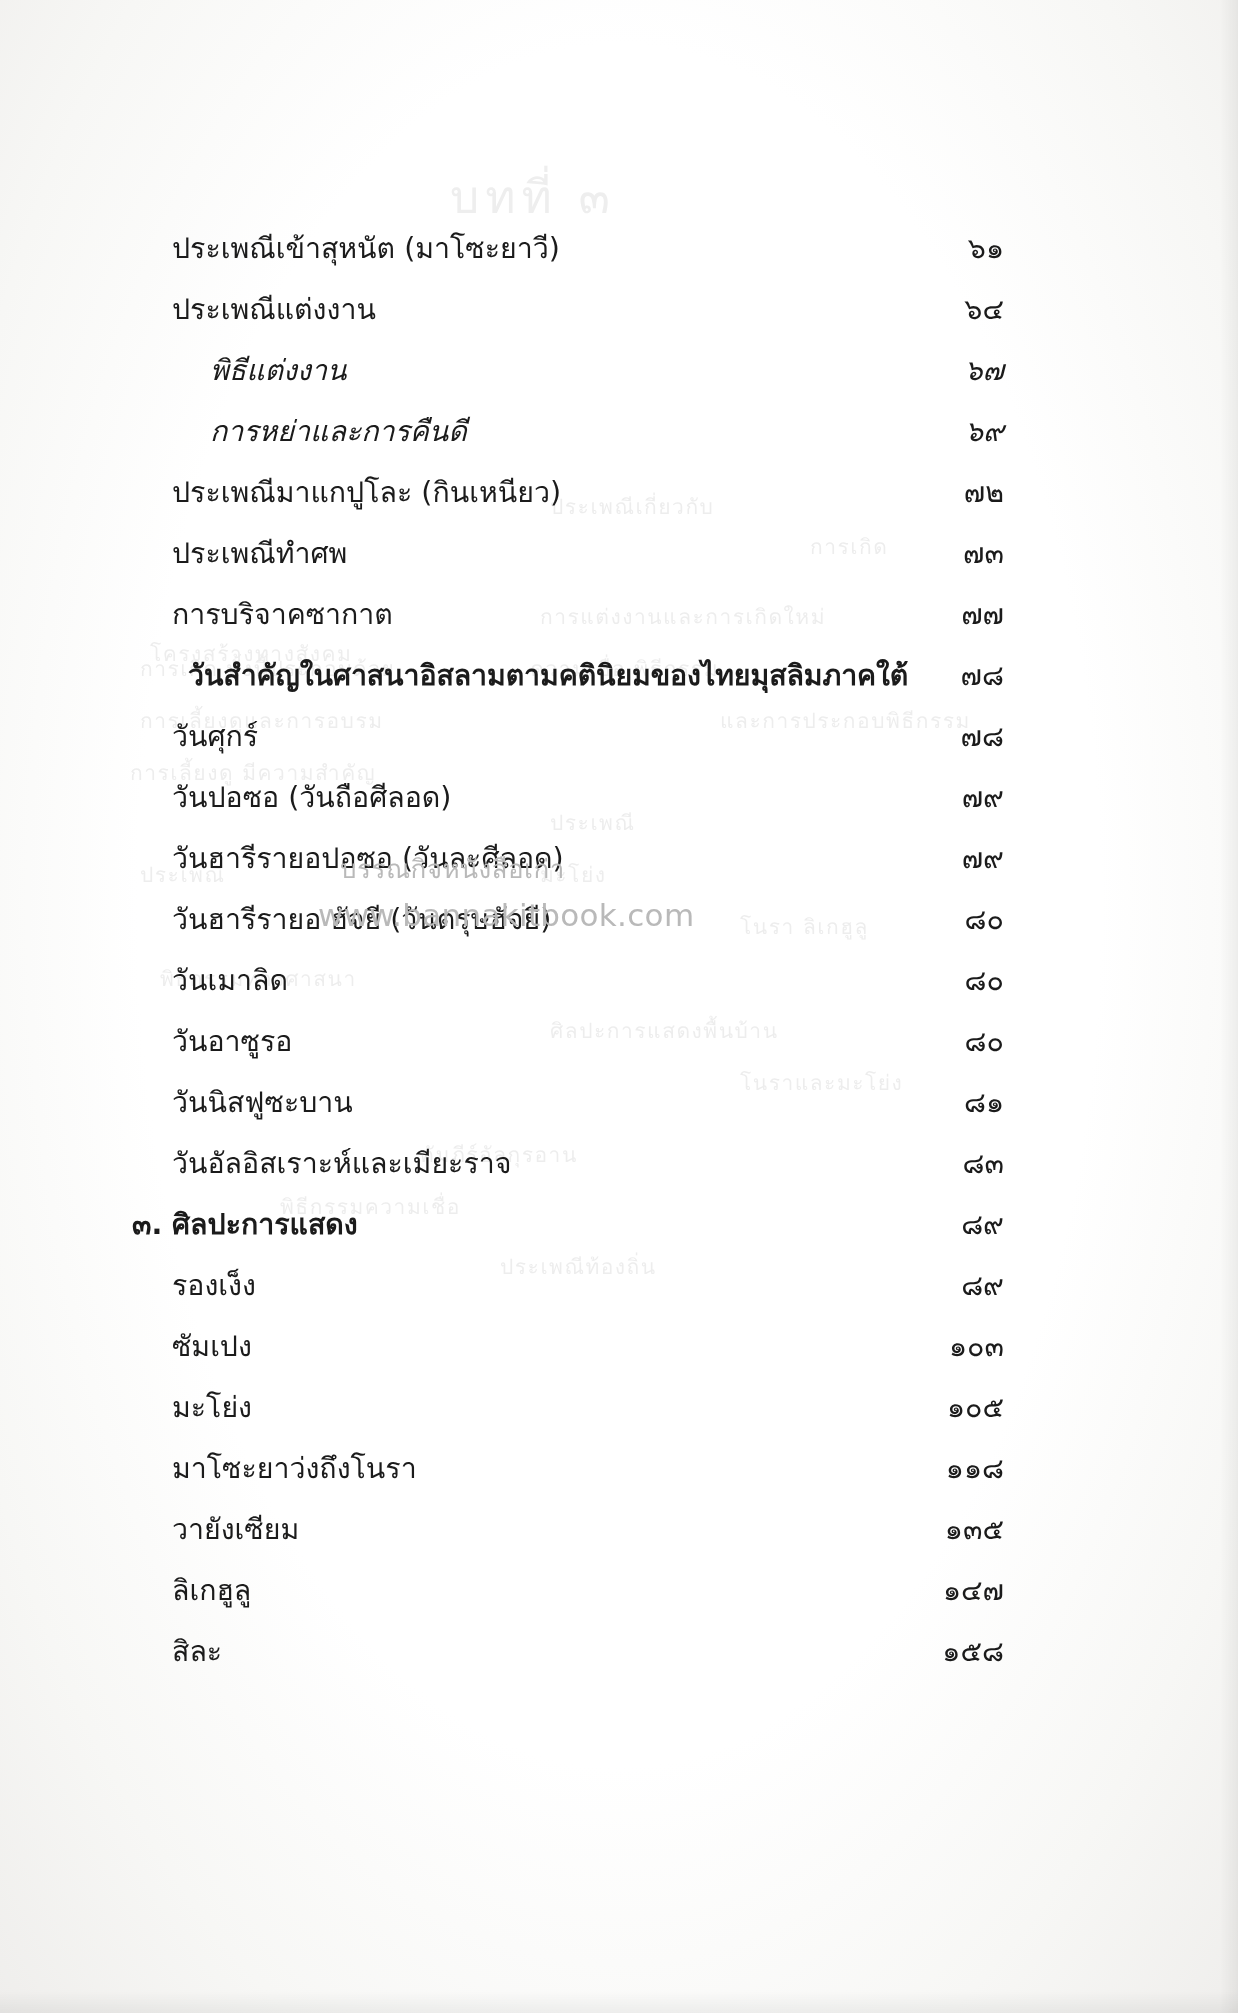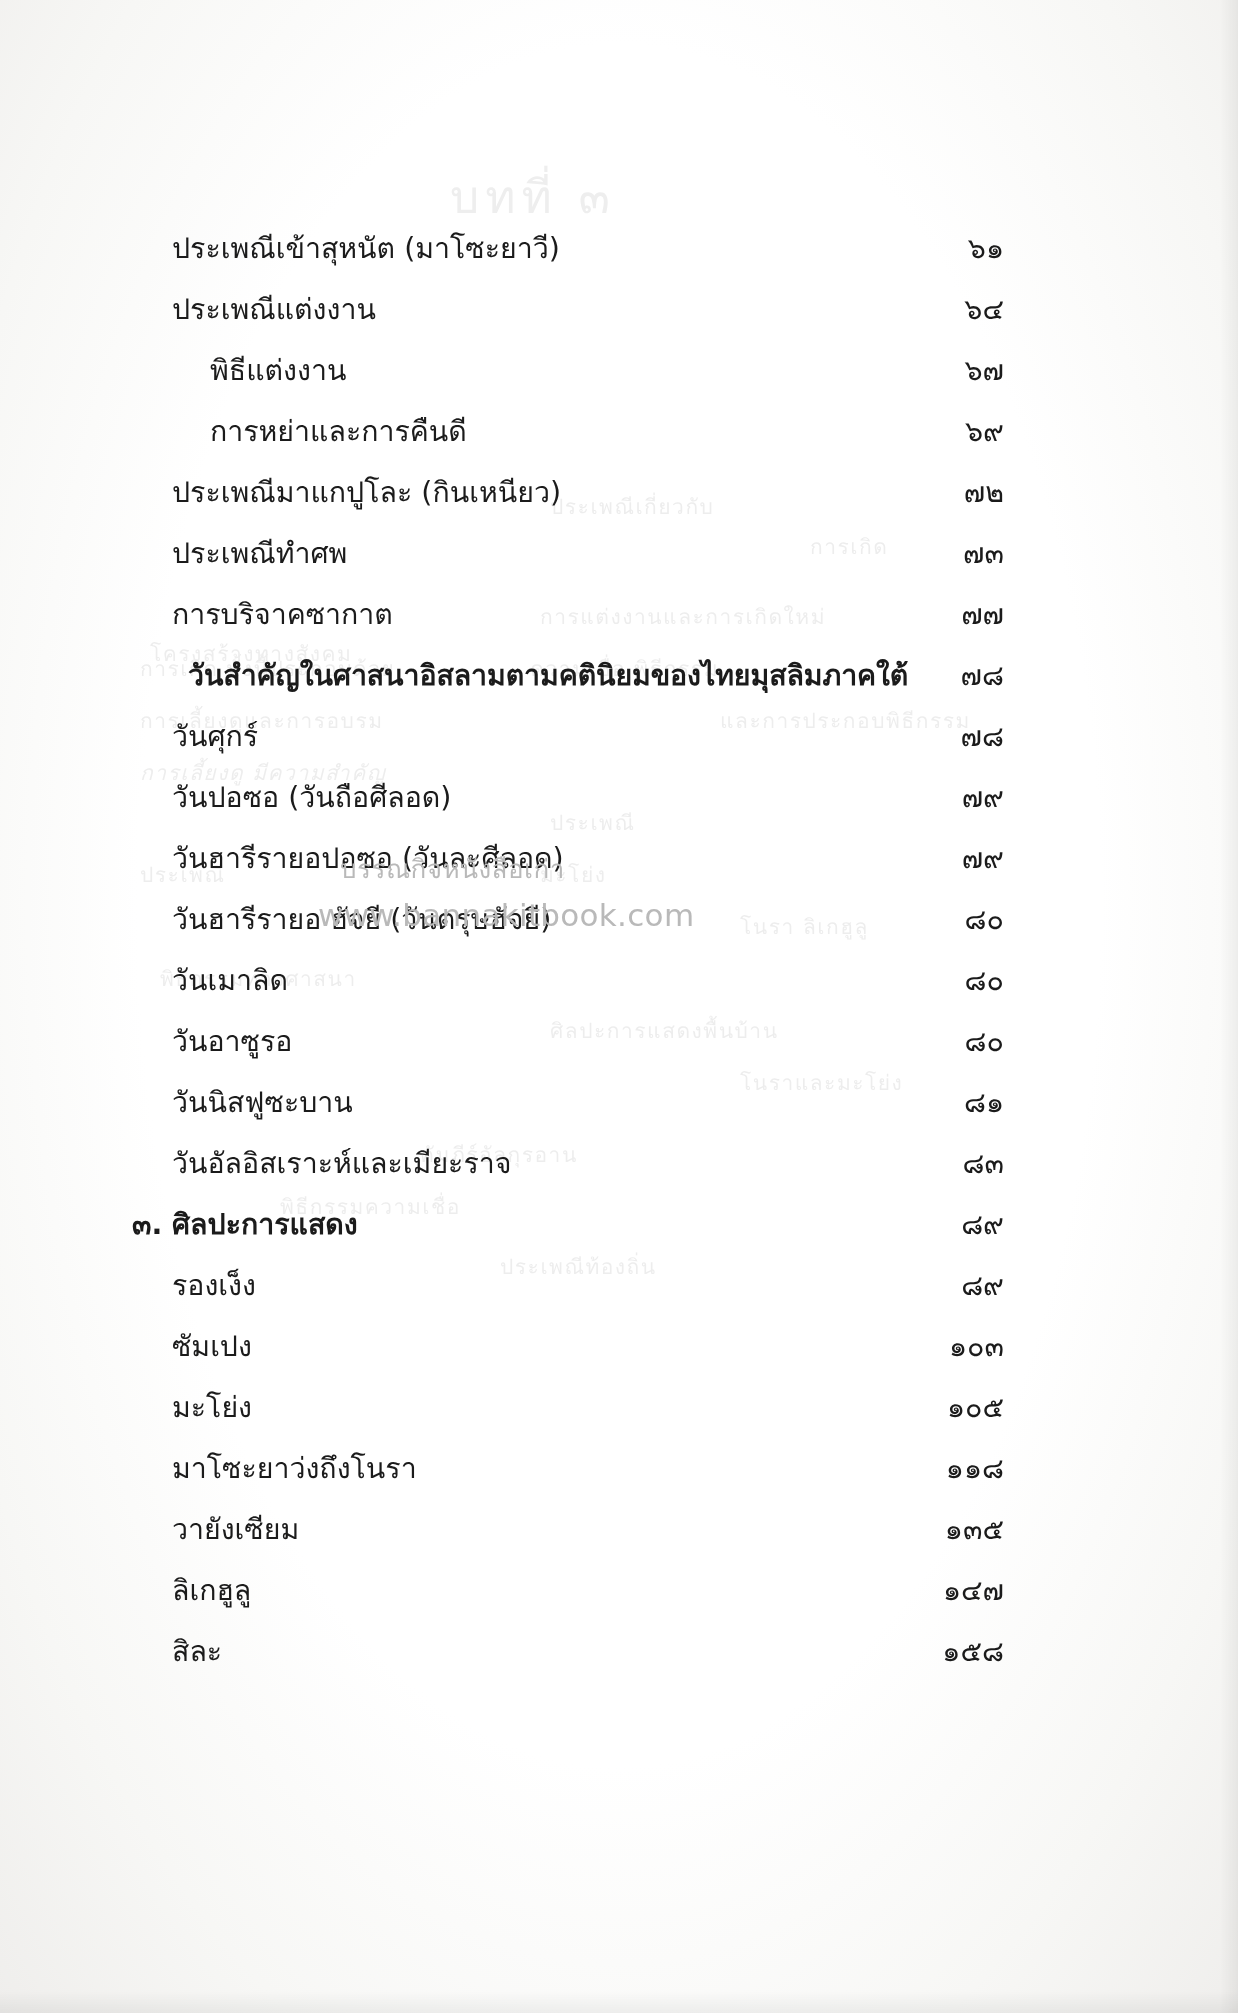--- a/index.html
+++ b/index.html
@@ -80,21 +80,21 @@
     right: -112px;
     top: 0;
     width: 110px;
     text-align: right;
     font-size: 28.5px;
     color: #1b1b1b;
   }
 
   
   .lvl-0 { padding-left: 0px; }
-  .lvl-1 { padding-left: 38px; }
+  .lvl-1 { padding-left: 38px; font-style: italic; }
   .lvl-sec { padding-left: 0px; }
   .lvl-sec .label { font-weight: 700; }
   .bold .label { font-weight: 700; }
   .section-num {
     position: absolute;
     left: -40px;
     top: 0;
     font-size: 28.5px;
     font-weight: 700;
     color: #1b1b1b;
@@ -146,21 +146,21 @@
   <div class="showthrough">
     <div class="st-head" style="left:330px; top:-430px;">บทที่ ๓</div>
     <div class="st-line" style="left:430px; top:-100px;">ประเพณีเกี่ยวกับ</div>
     <div class="st-line" style="left:690px; top:-60px;">การเกิด</div>
     <div class="st-line" style="left:30px; top:10px;margin-top:37px;">โครงสร้างทางสังคม</div>
     <div class="st-line" style="left:420px; top:10px;">การแต่งงานและการเกิดใหม่</div>
     <div class="st-line" style="left:20px; top:62px;">การเกิด ทั้งนี้ประกอบด้วย</div>
     <div class="st-line" style="left:410px; top:62px;">ความเชื่อ พิธีกรรม</div>
     <div class="st-line" style="left:20px; top:114px;text-align:right;">การเลี้ยงดูและการอบรม</div>
     <div class="st-line" style="left:600px; top:114px;">และการประกอบพิธีกรรม</div>
-    <div class="st-line" style="left:20px; top:166px;font-style:italic;">การเลี้ยงดู มีความสำคัญ</div>
+    <div class="st-line" style="left:10px; top:166px;">การเลี้ยงดู มีความสำคัญ</div>
     <div class="st-line" style="left:430px; top:216px;">ประเพณี</div>
     <div class="st-line" style="left:20px; top:268px;">ประเพณี</div>
     <div class="st-line" style="left:420px; top:268px;">มะโย่ง</div>
     <div class="st-line" style="left:620px; top:320px;">โนรา ลิเกฮูลู</div>
     <div class="st-line" style="left:40px; top:372px;">พิธีกรรมทางศาสนา</div>
     <div class="st-line" style="left:430px; top:424px;">ศิลปะการแสดงพื้นบ้าน</div>
     <div class="st-line" style="left:620px; top:476px;">โนราและมะโย่ง</div>
     <div class="st-line" style="left:300px; top:548px;">คัมภีร์อัลกุรอาน</div>
     <div class="st-line" style="left:160px; top:600px;">พิธีกรรมความเชื่อ</div>
     <div class="st-line" style="left:380px; top:660px;">ประเพณีท้องถิ่น</div>

